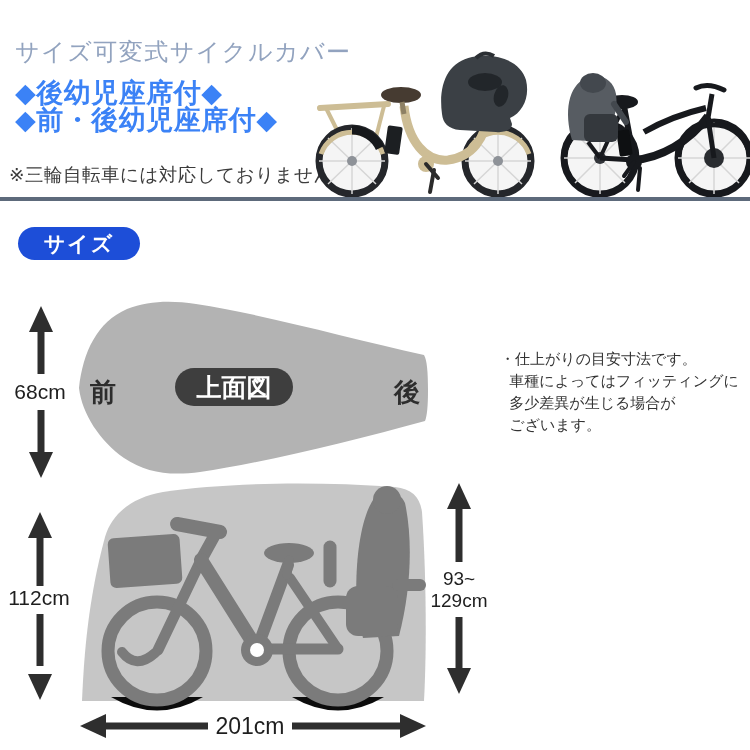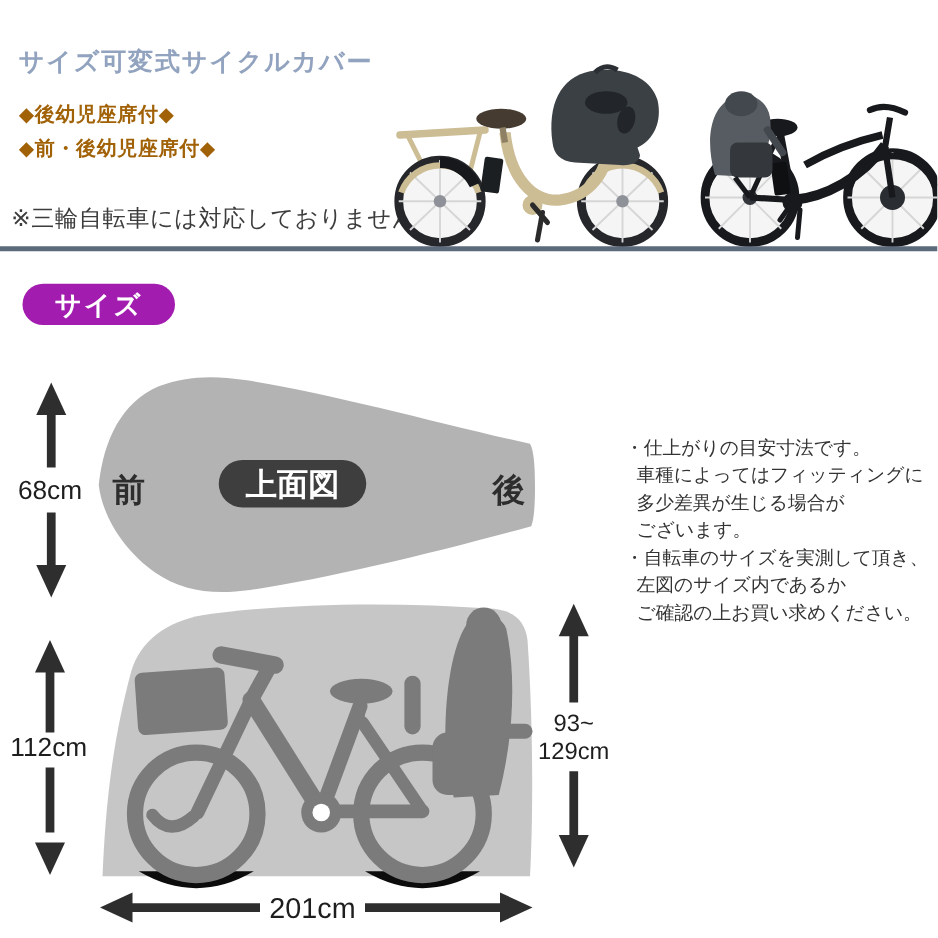--- a/index.html
+++ b/index.html
@@ -1,28 +1,28 @@
 <!DOCTYPE html>
 <html><head>
 <meta charset="utf-8">
 <style>
   html,body{margin:0;padding:0;background:#ffffff;}
   body{width:750px;height:750px;position:relative;overflow:hidden;
        font-family:"Liberation Sans","DejaVu Sans",sans-serif;}
   .abs{position:absolute;}
 
   
-  .page-title{left:15px;top:36px;font-size:20px;font-weight:bold;color:#92a3bf;letter-spacing:1.5px;white-space:nowrap;}
-  .bullets{left:15px;top:80px;font-size:16px;font-weight:bold;color:#a16207;line-height:26.5px;letter-spacing:0.5px;}
+  .page-title{left:15px;top:36px;font-size:24px;font-weight:normal;color:#92a3bf;letter-spacing:1.5px;white-space:nowrap;}
+  .bullets{left:15px;top:80px;font-size:27px;font-weight:bold;color:#3b82f6;line-height:26.5px;letter-spacing:0.5px;}
   .compat-note{left:9px;top:162px;font-size:18.5px;color:#3c3c3c;letter-spacing:0.5px;}
   .divider{left:0;top:197px;width:750px;height:4px;background:#5d6a7b;}
   .bikes-photo{left:288px;top:50px;width:462px;height:150px;}
 
   
-  .size-badge{left:18px;top:227px;width:122px;height:33px;border-radius:17px;background:#a21caf;
+  .size-badge{left:18px;top:227px;width:122px;height:33px;border-radius:17px;background:#1d4ed8;
               display:flex;align-items:center;justify-content:center;}
   .size-badge span{color:#ffffff;font-size:21px;font-weight:bold;letter-spacing:2px;}
 
   
   .diagram{left:0;top:0;width:750px;height:750px;}
 
   
   .notes{left:500px;top:348px;width:250px;color:#333333;font-size:15px;line-height:22px;}
   .note-item{white-space:pre-line;padding-left:0.62em;text-indent:-0.62em;}
 
@@ -189,16 +189,13 @@
     </g>
     <text class="dim-text-big" x="250" y="734" text-anchor="middle">201cm</text>
   </g>
 </svg>
 
 <div class="abs notes">
   <div class="note-item">・仕上がりの目安寸法です。
 車種によってはフィッティングに
 多少差異が生じる場合が
 ございます。</div>
-  <div class="note-item">・自転車のサイズを実測して頂き、
-左図のサイズ内であるか
-ご確認の上お買い求めください。</div>
 </div>
 
 </body></html>

